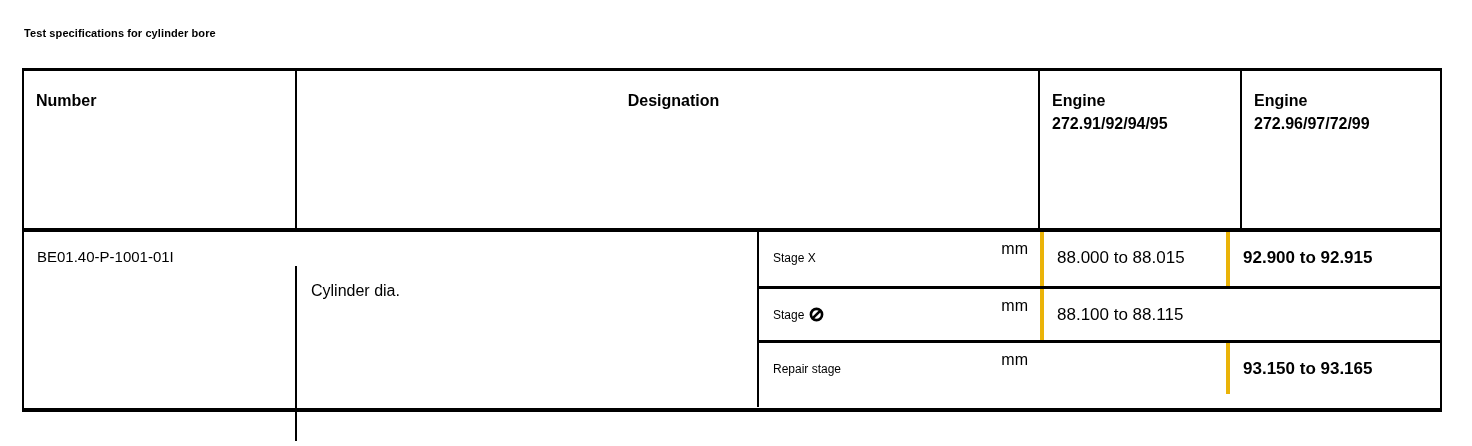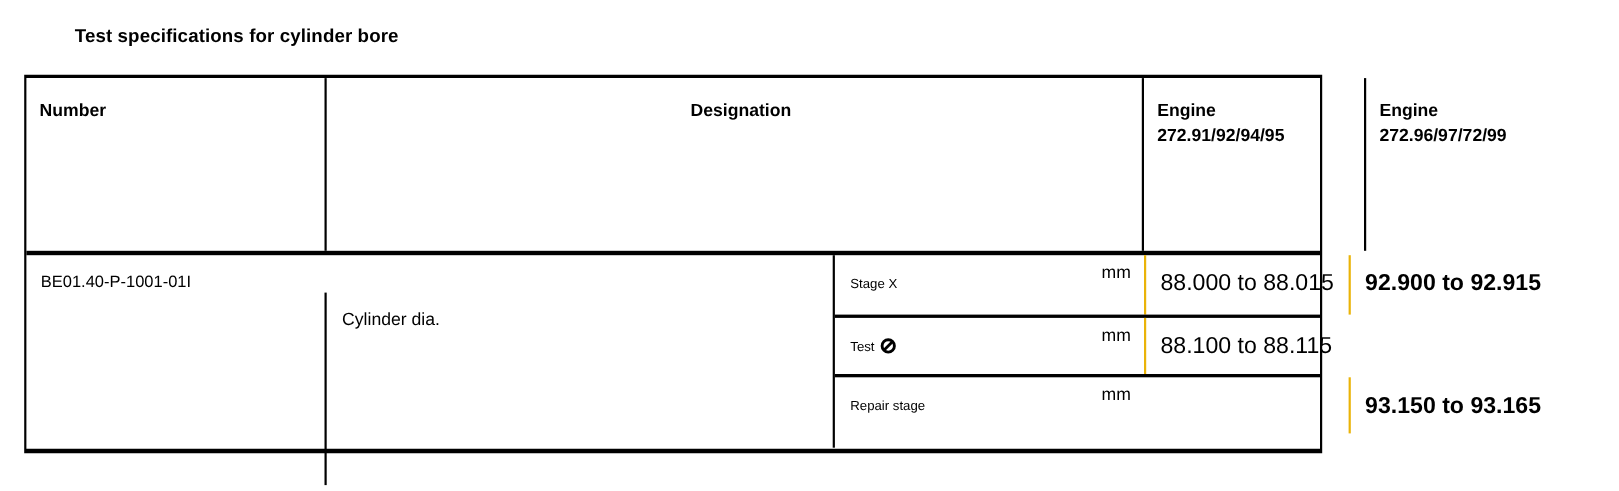--- a/index.html
+++ b/index.html
@@ -20,34 +20,33 @@
     width: 1472px;
     height: 446px;
     overflow: hidden;
   }
 
   
   .doc-title {
     position: absolute;
     left: 24px;
     top: 23px;
-    font-size: 17px;
+    font-size: 11px;
     font-weight: bold;
     letter-spacing: 0.1px;
     line-height: 20px;
     white-space: nowrap;
-    margin-left: 44px;
   }
 
   
   .spec-table {
     position: absolute;
     left: 22px;
     top: 68px;
-    width: 1180px;
+    width: 1420px;
     height: 344px;
     border-top: 3px solid #000;
     border-bottom: 4px solid #000;
     border-left: 2px solid #000;
     border-right: 2px solid #000;
     box-sizing: border-box;
   }
 
   
   .thead {
@@ -156,22 +155,22 @@
     padding-right: 16px;
     text-align: right;
     white-space: nowrap;
   }
 
   .stage-val {
     position: absolute;
     top: 0;
     height: 100%;
     box-sizing: border-box;
-    border-left: 2px solid #eab308;
-    font-size: 21px;
+    border-left: 4px solid #eab308;
+    font-size: 17px;
     line-height: 20px;
     padding: 16px 0 0 13px;
     white-space: nowrap;
   }
   .stage-val-a { left: 281px; width: 202px; }
   .stage-val-b { left: 467px; width: 200px; font-weight: bold; }
 
   
   .glyph-crossed-circle {
     display: inline-block;
@@ -231,21 +230,21 @@
           <div class="stage-label">
             <span>Stage X</span>
           </div>
           <div class="stage-unit">mm</div>
           <div class="stage-val stage-val-a">88.000 to 88.015</div>
           <div class="stage-val stage-val-b">92.900 to 92.915</div>
         </div>
 
         <div class="stage-row">
           <div class="stage-label">
-            <span>Test</span><span class="glyph-crossed-circle"><svg width="15" height="15" viewBox="0 0 15 15">
+            <span>Stage</span><span class="glyph-crossed-circle"><svg width="15" height="15" viewBox="0 0 15 15">
                 <circle cx="7.5" cy="7.5" r="5.6" fill="none" stroke="#000" stroke-width="2.6"></circle>
                 <line x1="3.3" y1="11.7" x2="11.7" y2="3.3" stroke="#000" stroke-width="2.6"></line>
               </svg></span>
           </div>
           <div class="stage-unit">mm</div>
           <div class="stage-val stage-val-a">88.100 to 88.115</div>
         </div>
 
         <div class="stage-row">
           <div class="stage-label">

